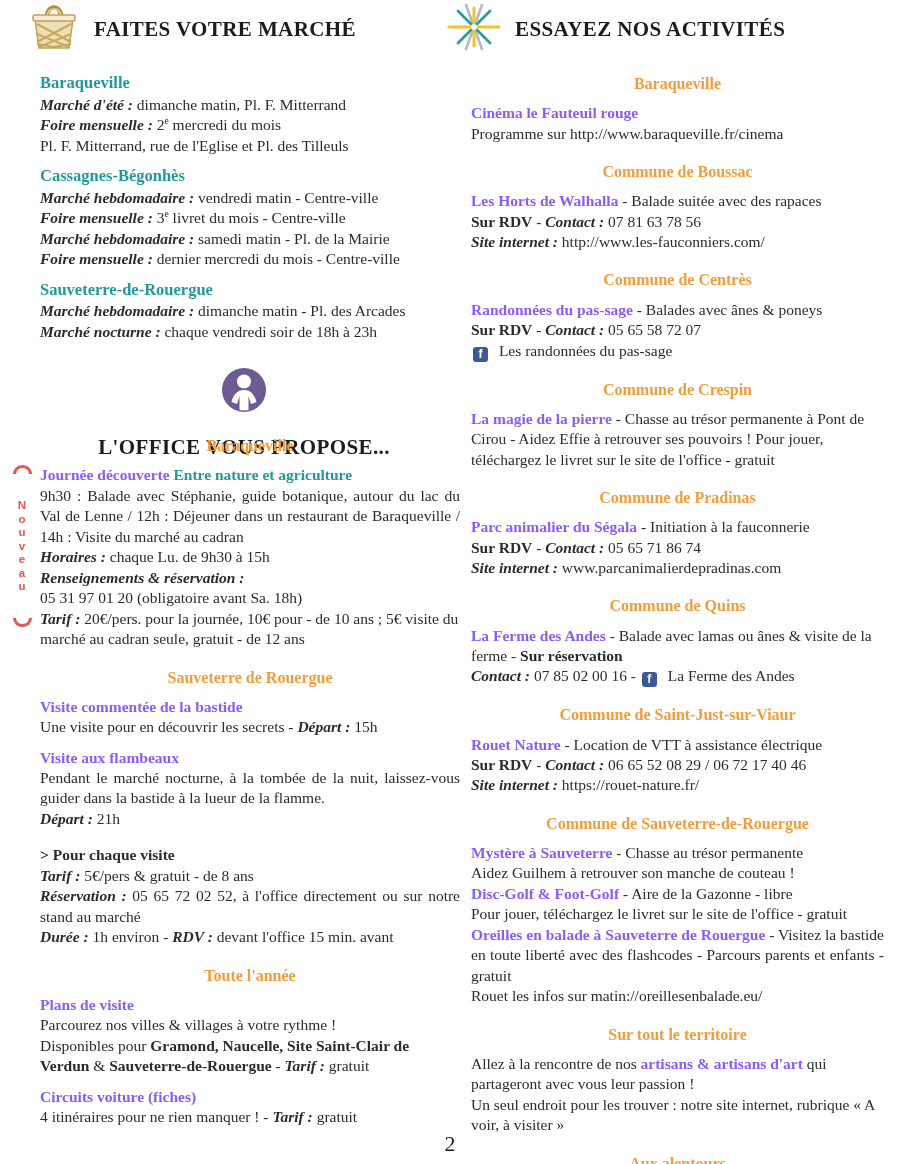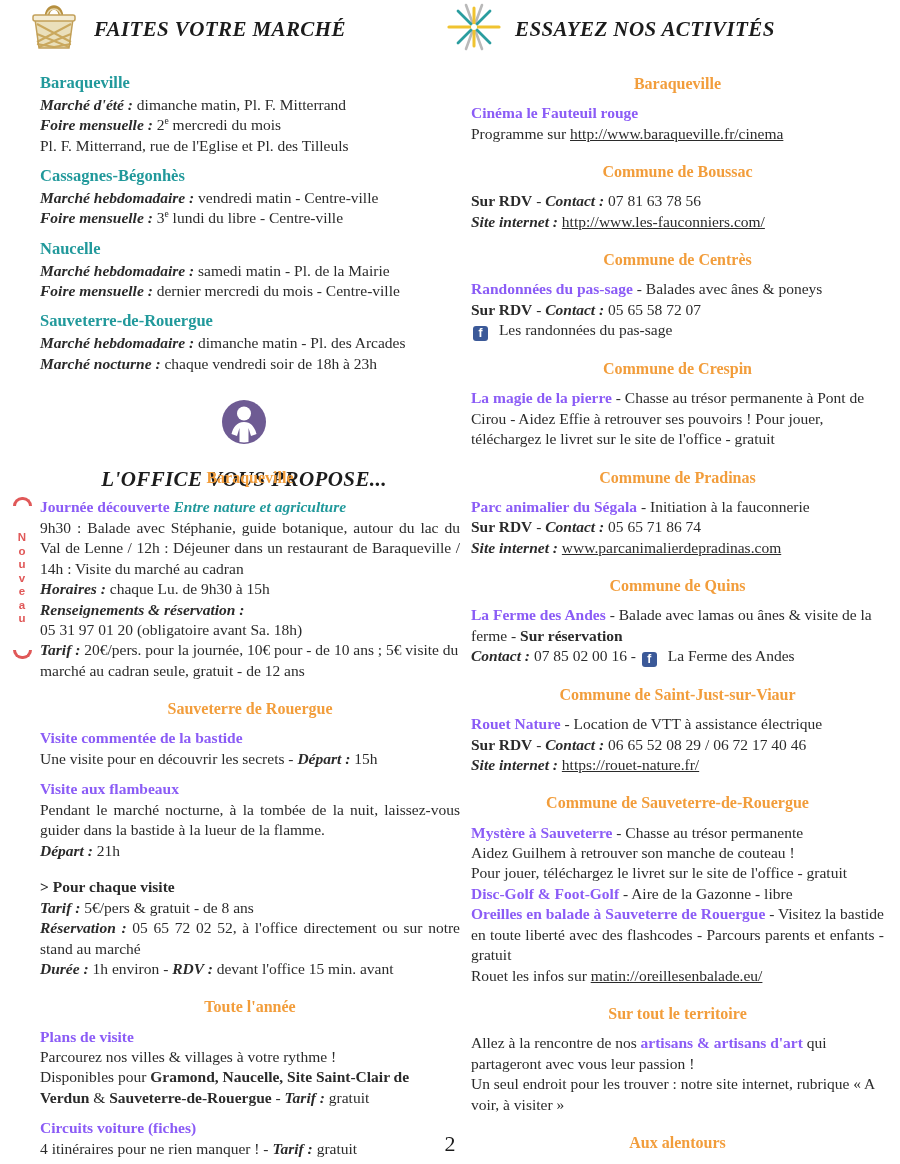--- a/index.html
+++ b/index.html
@@ -3,43 +3,43 @@
 <meta charset="utf-8">
 <style>
   html,body{margin:0;padding:0;background:#fff;}
   .page{position:relative;width:900px;height:1164px;overflow:hidden;background:#fff;
         font-family:"Liberation Serif","DejaVu Serif",serif;color:#2b2b2b;
         font-size:15.5px;line-height:1.32;}
   .cols{display:flex;gap:11px;padding:4px 16px 0 40px;}
   .col-left{flex:0 0 420px;width:420px;}
   .col-right{flex:0 0 413px;width:413px;}
 
-  .col-header{display:flex;align-items:center;gap:14px;margin:0 0 16px -12px;height:52px;font-style:italic;}
+  .col-header{display:flex;align-items:center;gap:14px;margin:0 0 16px -12px;height:52px;}
   .col-right .col-header{margin-left:-24px;}
   .hdr-title{font-size:21px;font-weight:bold;letter-spacing:.4px;margin:0;color:#1c1c1c;}
 
   .town{color:#21999b;font-weight:bold;font-size:16.5px;margin:9px 0 1px;}
   .market-sec:first-child .town{margin-top:0;}
 
   .office-header{margin-top:24px;margin-bottom:10px;flex-direction:column;}
 
   .group-h{color:#f29d3b;font-weight:bold;text-align:center;font-size:16px;margin:17px 0 9px;}
   .item{position:relative;margin:0 0 10px;}
   .item.extra-space{margin-top:16px;}
   .para{margin:0;text-align:justify;}
   .para:last-child{text-align:left;}
   .para.title-line{text-align:left;}
 
   .sg-n{}
   .sg-b{font-weight:bold;}
   .sg-bi{font-weight:bold;font-style:italic;}
   .sg-tb{color:#8b5cf6;font-weight:bold;}
-  .sg-tbi{color:#21999b;font-weight:bold;font-style:italic;}
+  .sg-tbi{color:#21999b;font-weight:bold;}
   .sg-sup{font-size:.62em;vertical-align:super;line-height:0;}
-  .sg-u{text-decoration:underline;}
+  .sg-u{}
   .fb{display:inline-block;width:15px;height:15px;background:#3b5998;color:#fff;border-radius:3px;
       text-align:center;font-size:12px;line-height:15px;font-weight:bold;
       font-family:"Liberation Sans",sans-serif;margin:0 7px 0 2px;vertical-align:-2px;}
 
   
   .newmark{position:absolute;left:-30px;top:0;height:162px;width:24px;display:flex;
            flex-direction:column;align-items:center;justify-content:space-between;color:#e05858;}
   .arc{width:19px;height:9px;border:3.5px solid #e05858;box-sizing:border-box;}
   .arc.top{border-bottom:none;border-radius:11px 11px 0 0;}
   .arc.bottom{border-top:none;border-radius:0 0 11px 11px;}
@@ -74,24 +74,23 @@
       <div id="market-sections">
           <div class="market-sec">
             <div class="town">Baraqueville</div>
             <div class="para"><span class="sg-bi">Marché d'été : </span><span class="sg-n">dimanche matin, Pl. F. Mitterrand</span></div>
             <div class="para"><span class="sg-bi">Foire mensuelle : </span><span class="sg-n">2</span><span class="sg-sup">e</span><span class="sg-n"> mercredi du mois</span></div>
             <div class="para"><span class="sg-n">Pl. F. Mitterrand, rue de l'Eglise et Pl. des Tilleuls</span></div>
           </div>
           <div class="market-sec">
             <div class="town">Cassagnes-Bégonhès</div>
             <div class="para"><span class="sg-bi">Marché hebdomadaire : </span><span class="sg-n">vendredi matin - Centre-ville</span></div>
-            <div class="para"><span class="sg-bi">Foire mensuelle : </span><span class="sg-n">3</span><span class="sg-sup">e</span><span class="sg-n"> lundi du libre - Centre-ville</span></div>
-          </div>
-          <div class="market-sec">
-            <div class="town">Naucelle</div>
+            <div class="para"><span class="sg-bi">Foire mensuelle : </span><span class="sg-n">3</span><span class="sg-sup">e</span><span class="sg-n"> livret du mois - Centre-ville</span></div>
+          </div>
+          <div class="market-sec">
             <div class="para"><span class="sg-bi">Marché hebdomadaire : </span><span class="sg-n">samedi matin - Pl. de la Mairie</span></div>
             <div class="para"><span class="sg-bi">Foire mensuelle : </span><span class="sg-n">dernier mercredi du mois - Centre-ville</span></div>
           </div>
           <div class="market-sec">
             <div class="town">Sauveterre-de-Rouergue</div>
             <div class="para"><span class="sg-bi">Marché hebdomadaire : </span><span class="sg-n"> dimanche matin - Pl. des Arcades</span></div>
             <div class="para"><span class="sg-bi">Marché nocturne : </span><span class="sg-n">chaque vendredi soir de 18h à 23h</span></div>
           </div>
         </div>
 
@@ -177,20 +176,21 @@
       </div>
 
       <div id="right-groups">
           <div class="group-h">Baraqueville</div>
           <div class="item">
             <div class="para title-line"><span class="sg-tb">Cinéma le Fauteuil rouge</span></div>
             <div class="para"><span class="sg-n">Programme sur </span><span class="sg-u">http://www.baraqueville.fr/cinema</span></div>
           </div>
           <div class="group-h">Commune de Boussac</div>
           <div class="item">
+            <div class="para title-line"><span class="sg-tb">Les Horts de Walhalla</span><span class="sg-n"> - Balade suitée avec des rapaces</span></div>
             <div class="para"><span class="sg-b">Sur RDV</span><span class="sg-n"> - </span><span class="sg-bi">Contact : </span><span class="sg-n">07 81 63 78 56</span></div>
             <div class="para"><span class="sg-bi">Site internet : </span><span class="sg-u">http://www.les-fauconniers.com/</span></div>
           </div>
           <div class="group-h">Commune de Centrès</div>
           <div class="item">
             <div class="para title-line"><span class="sg-tb">Randonnées du pas-sage</span><span class="sg-n"> - Balades avec ânes &amp; poneys</span></div>
             <div class="para"><span class="sg-b">Sur RDV</span><span class="sg-n"> - </span><span class="sg-bi">Contact : </span><span class="sg-n">05 65 58 72 07</span></div>
             <div class="para"><span class="fb">f</span><span class="sg-n"> Les randonnées du pas-sage</span></div>
           </div>
           <div class="group-h">Commune de Crespin</div>
@@ -211,22 +211,22 @@
           <div class="group-h">Commune de Saint-Just-sur-Viaur</div>
           <div class="item">
             <div class="para title-line"><span class="sg-tb">Rouet Nature</span><span class="sg-n"> - Location de VTT à assistance électrique</span></div>
             <div class="para"><span class="sg-b">Sur RDV</span><span class="sg-n"> - </span><span class="sg-bi">Contact : </span><span class="sg-n">06 65 52 08 29 / 06 72 17 40 46</span></div>
             <div class="para"><span class="sg-bi">Site internet : </span><span class="sg-u">https://rouet-nature.fr/</span></div>
           </div>
           <div class="group-h">Commune de Sauveterre-de-Rouergue</div>
           <div class="item">
             <div class="para title-line"><span class="sg-tb">Mystère à Sauveterre</span><span class="sg-n"> - Chasse au trésor permanente</span></div>
             <div class="para"><span class="sg-n">Aidez Guilhem à retrouver son manche de couteau !</span></div>
+            <div class="para"><span class="sg-tb">Disc-Golf &amp; Foot-Golf</span><span class="sg-n"> - Aire de la Gazonne - libre</span></div>
             <div class="para"><span class="sg-n">Pour jouer, téléchargez le livret sur le site de l'office - gra­tuit</span></div>
-            <div class="para"><span class="sg-tb">Disc-Golf &amp; Foot-Golf</span><span class="sg-n"> - Aire de la Gazonne - libre</span></div>
             <div class="para"><span class="sg-tb">Oreilles en balade à Sauveterre de Rouergue</span><span class="sg-n"> - Visitez la bastide en toute liberté avec des flashcodes - Parcours parents et enfants - gratuit</span></div>
             <div class="para"><span class="sg-n">Rouet les infos sur </span><span class="sg-u">matin://oreillesenbalade.eu/</span></div>
           </div>
           <div class="group-h">Sur tout le territoire</div>
           <div class="item">
             <div class="para title-line"><span class="sg-n">Allez à la rencontre de nos </span><span class="sg-tb">artisans &amp; artisans d'art</span><span class="sg-n"> qui partageront avec vous leur passion !</span></div>
             <div class="para"><span class="sg-n">Un seul endroit pour les trouver : notre site internet, ru­brique « A voir, à visiter »</span></div>
           </div>
           <div class="group-h">Aux alentours</div>
         </div>

